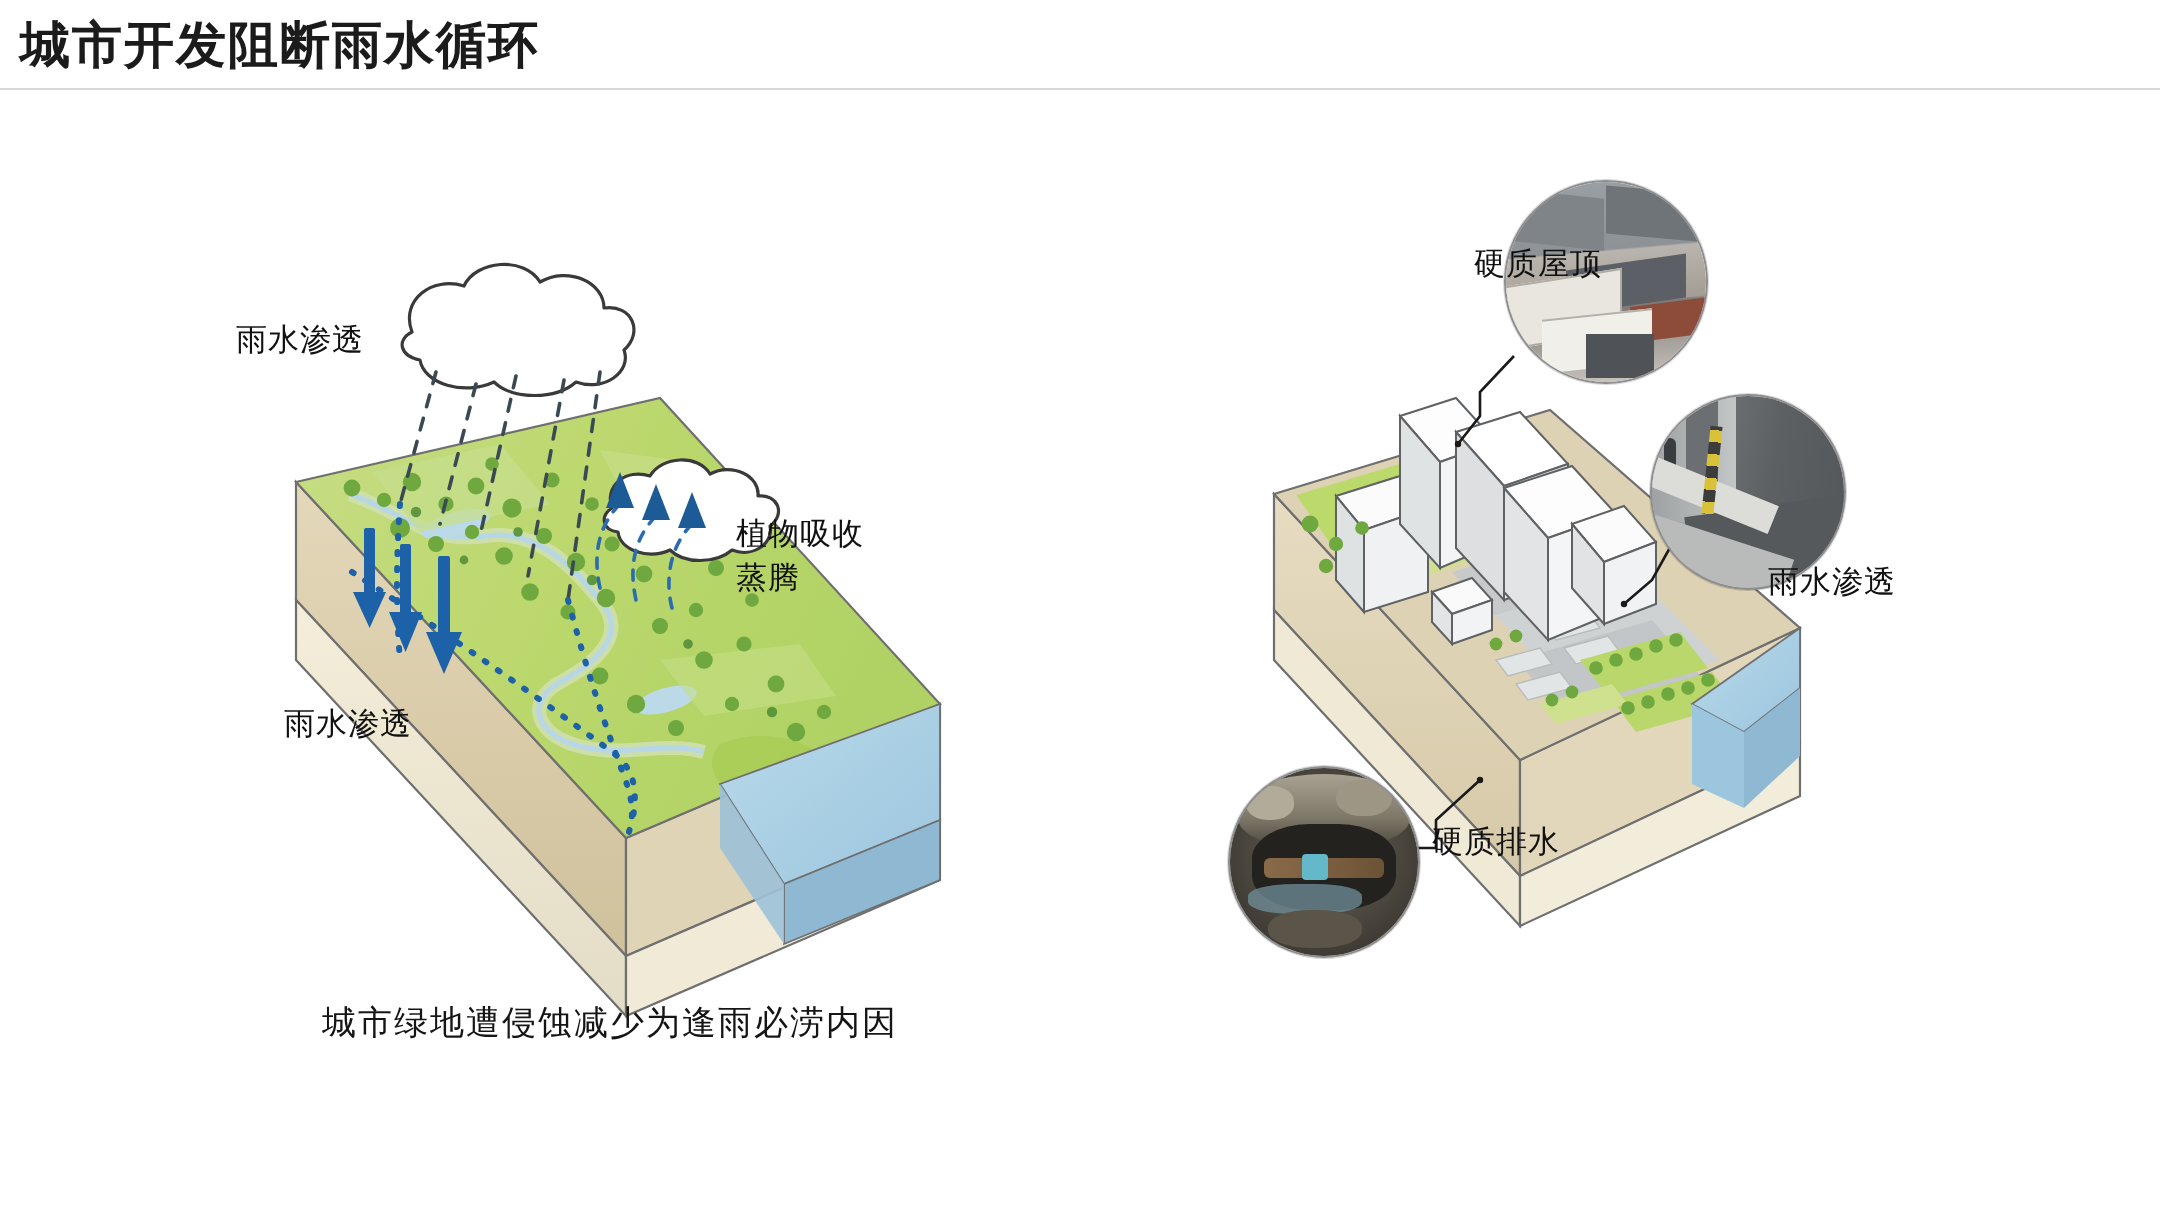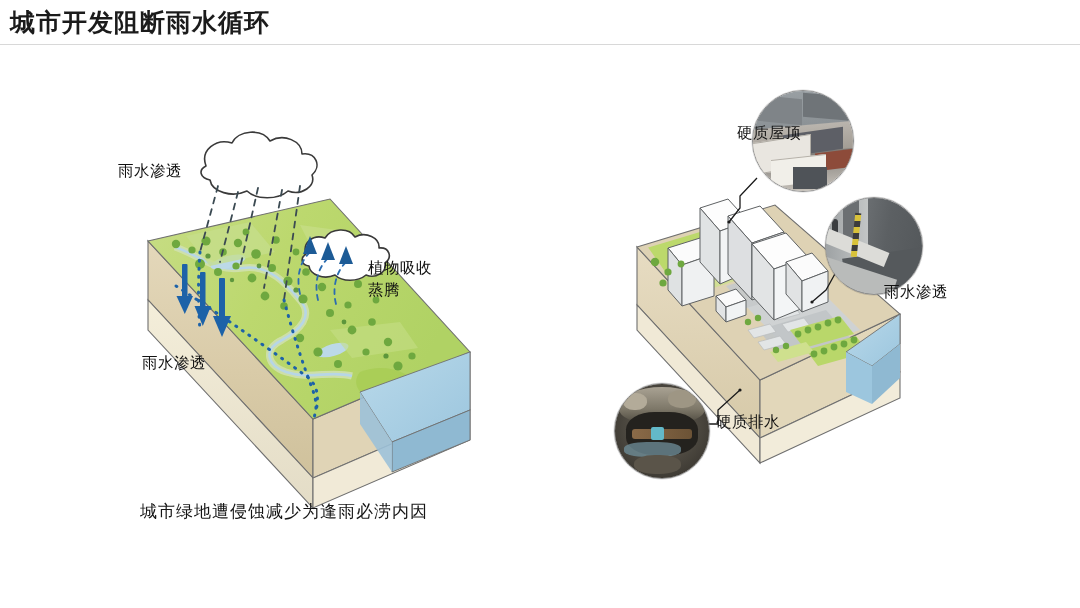--- a/index.html
+++ b/index.html
@@ -22,21 +22,21 @@
     background:#d8d8d8;
   }
 
   
   .lbl{
     position:absolute;font-size:15.5px;color:#111;
     white-space:pre;line-height:22px;letter-spacing:.5px;
   }
   .caption{
     position:absolute;left:140px;top:500px;width:330px;
-    font-size:17px;color:#151515;letter-spacing:1px;
+    text-align:center;font-size:17px;color:#151515;letter-spacing:1px;
     white-space:nowrap;
   }
 
   
   svg.scene{position:absolute;left:0;top:0;width:1080px;height:608px;}
 
   
   .photo{
     position:absolute;border-radius:50%;overflow:hidden;
     border:1px solid #8e8e8e;

